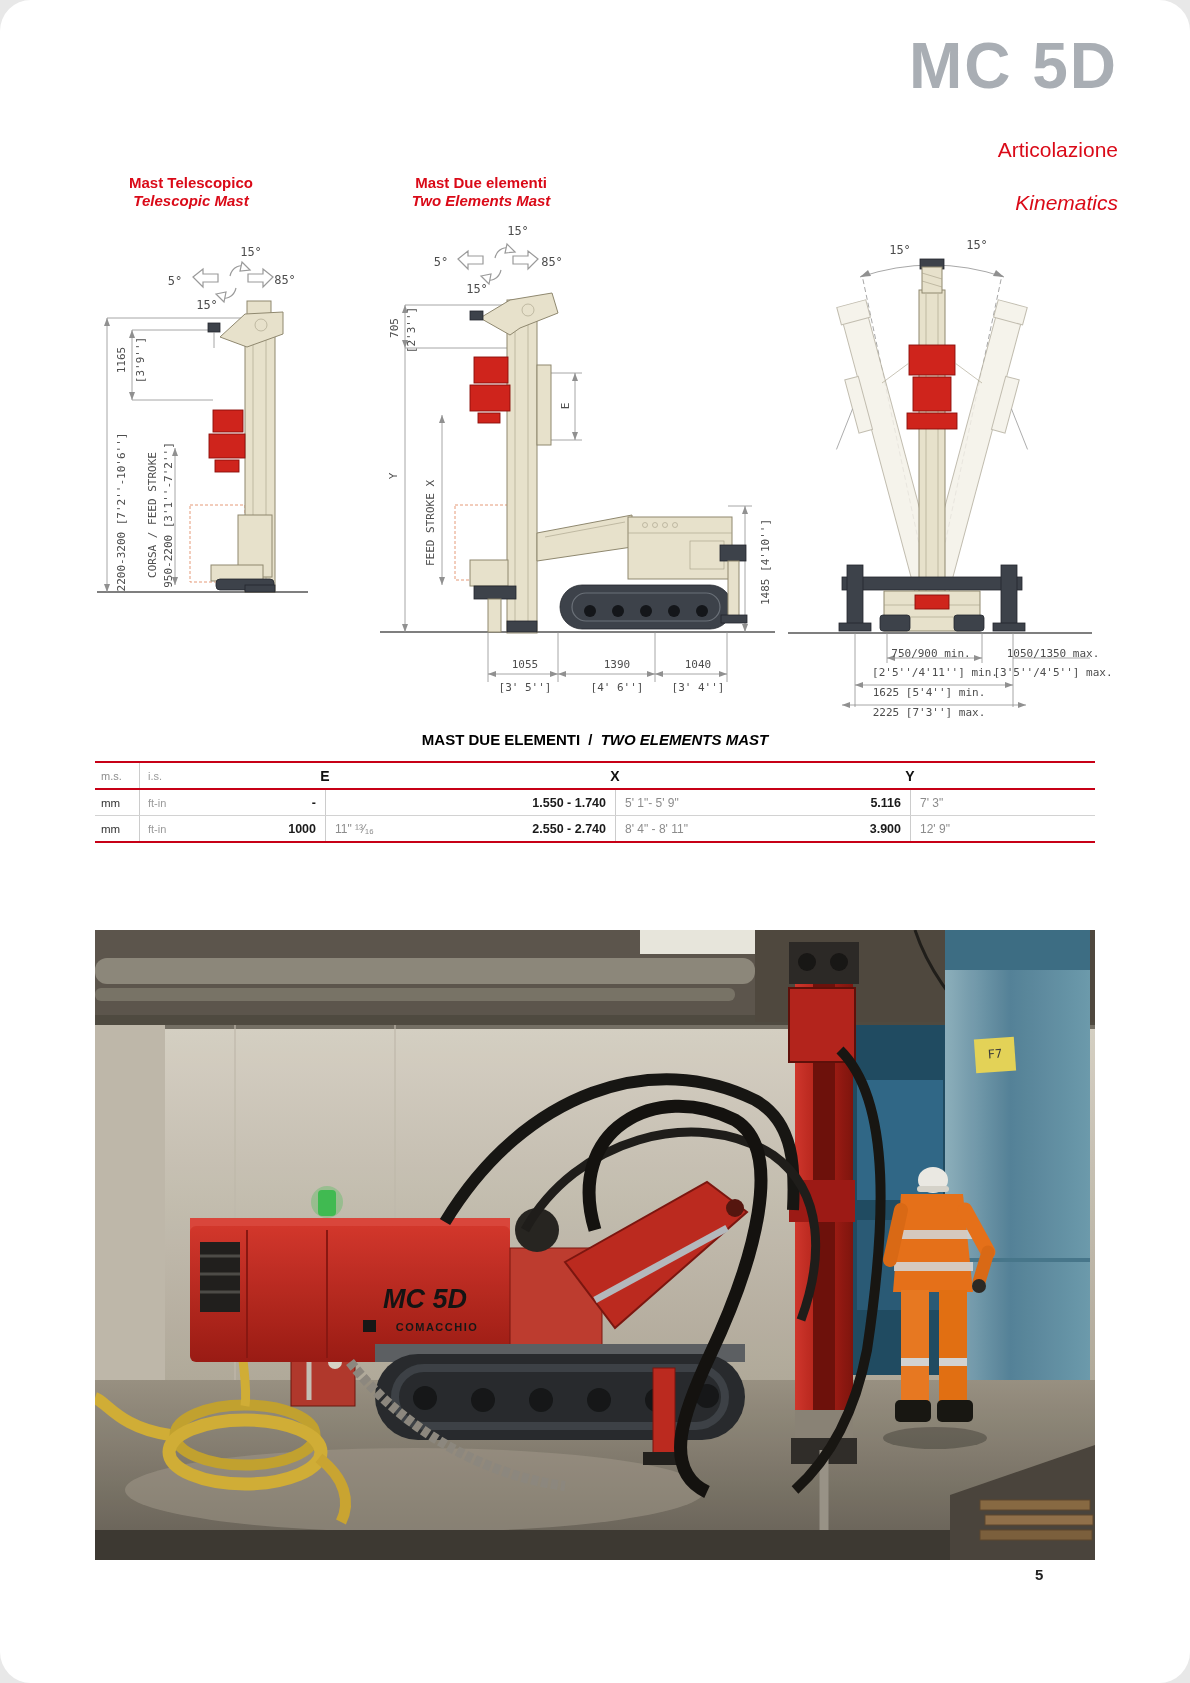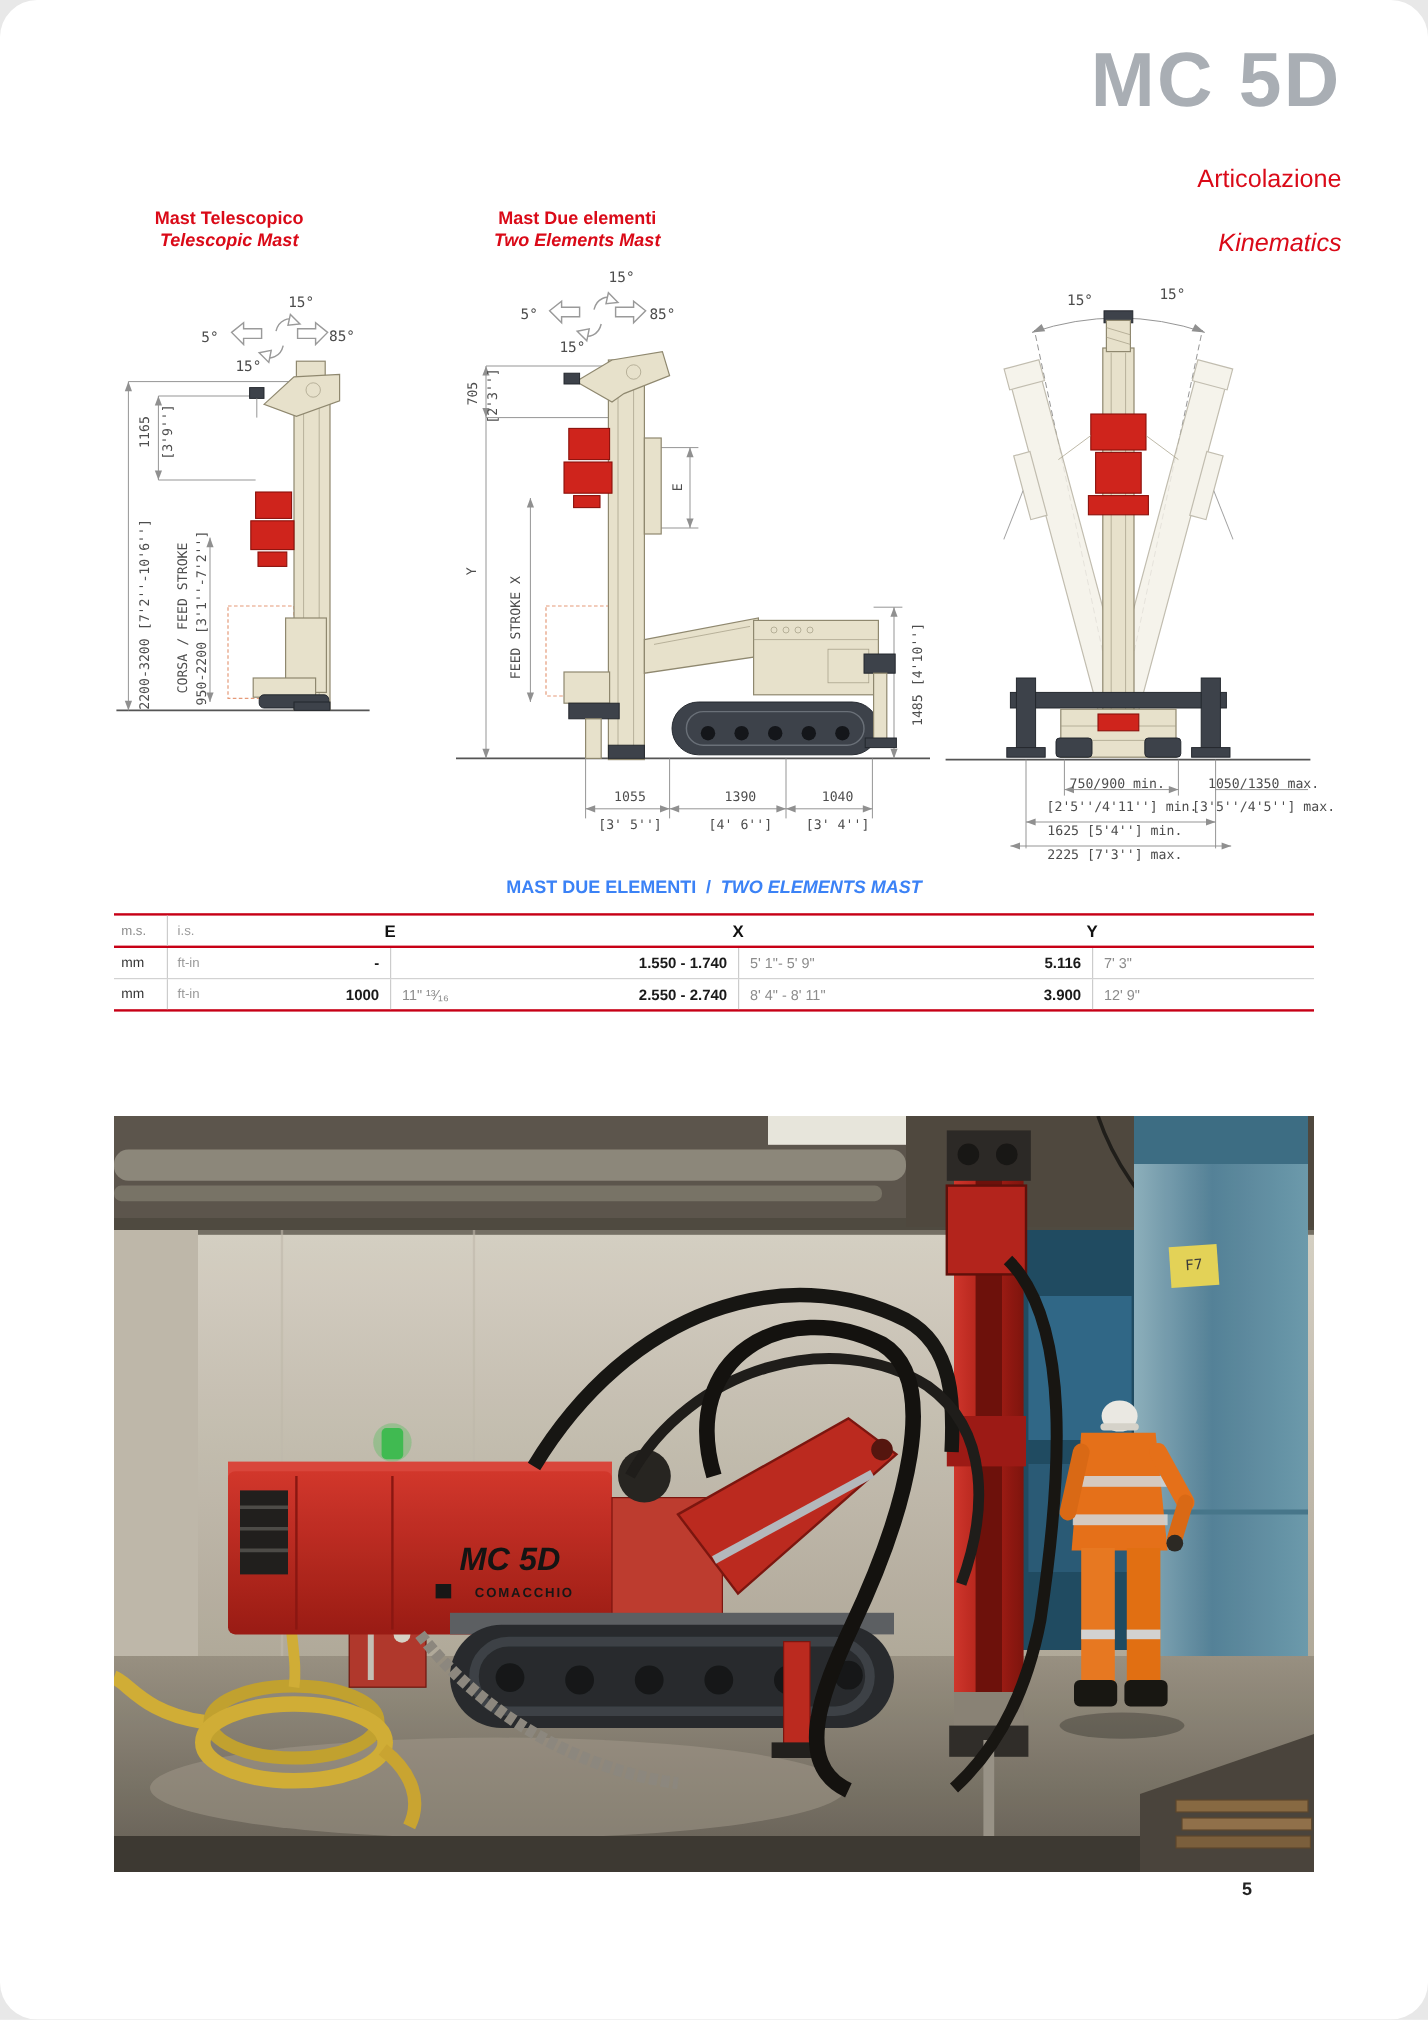--- a/index.html
+++ b/index.html
@@ -31,21 +31,21 @@
   svg .dimf{fill:#909090;stroke:none;}
   svg .dash{fill:none;stroke:#e59a79;stroke-width:1;stroke-dasharray:3 2;}
   svg .ghost{fill:#f4f1e8;stroke:#b7b2a2;stroke-width:1;}
   svg .thin{stroke:#a49d86;stroke-width:.6;fill:none;}
   svg .grnd{stroke:#555;stroke-width:1.5;}
   svg .arrw{fill:none;stroke:#9a9a9a;stroke-width:1.2;}
   svg .arrwf{fill:#fff;stroke:#9a9a9a;stroke-width:1.2;}
 
   
   .tblwrap{position:absolute;left:95px;top:731px;width:1000px;}
-  .tbl-title{text-align:center;color:#3b82f6;font-size:15px;margin-bottom:13px;}
+  .tbl-title{text-align:center;color:#000000;font-size:15px;margin-bottom:13px;}
   .tbl-title .itp{font-weight:bold;}
   .tbl-title .sep{font-weight:bold;padding:0 4px;}
   .tbl-title .enp{font-weight:bold;font-style:italic;}
   .tbl{border-top:2px solid #c70016;border-bottom:2px solid #c70016;text-align:center;}
   .tr{display:grid;grid-template-columns:44px 54px 132px 150px 140px 195px 100px 185px;
       align-items:center;height:25px;position:relative;}
   .tr.head{border-bottom:2px solid #c70016;}
   .tr.r1{border-bottom:1px solid #d2d2d2;}
   .c{height:100%;display:flex;align-items:center;font-size:12px;}
   .c-ms{padding-left:6px;color:#8d8d8d;font-size:11px;}

